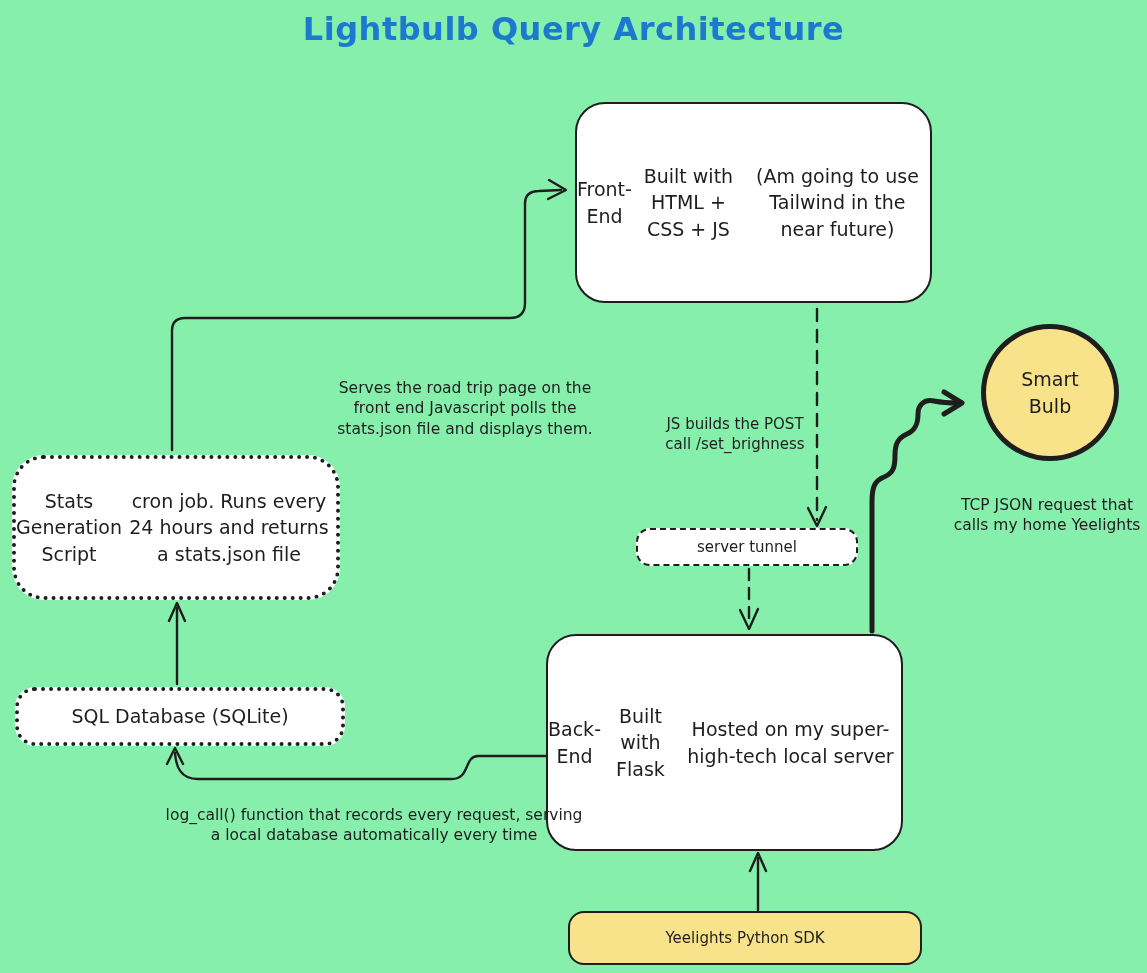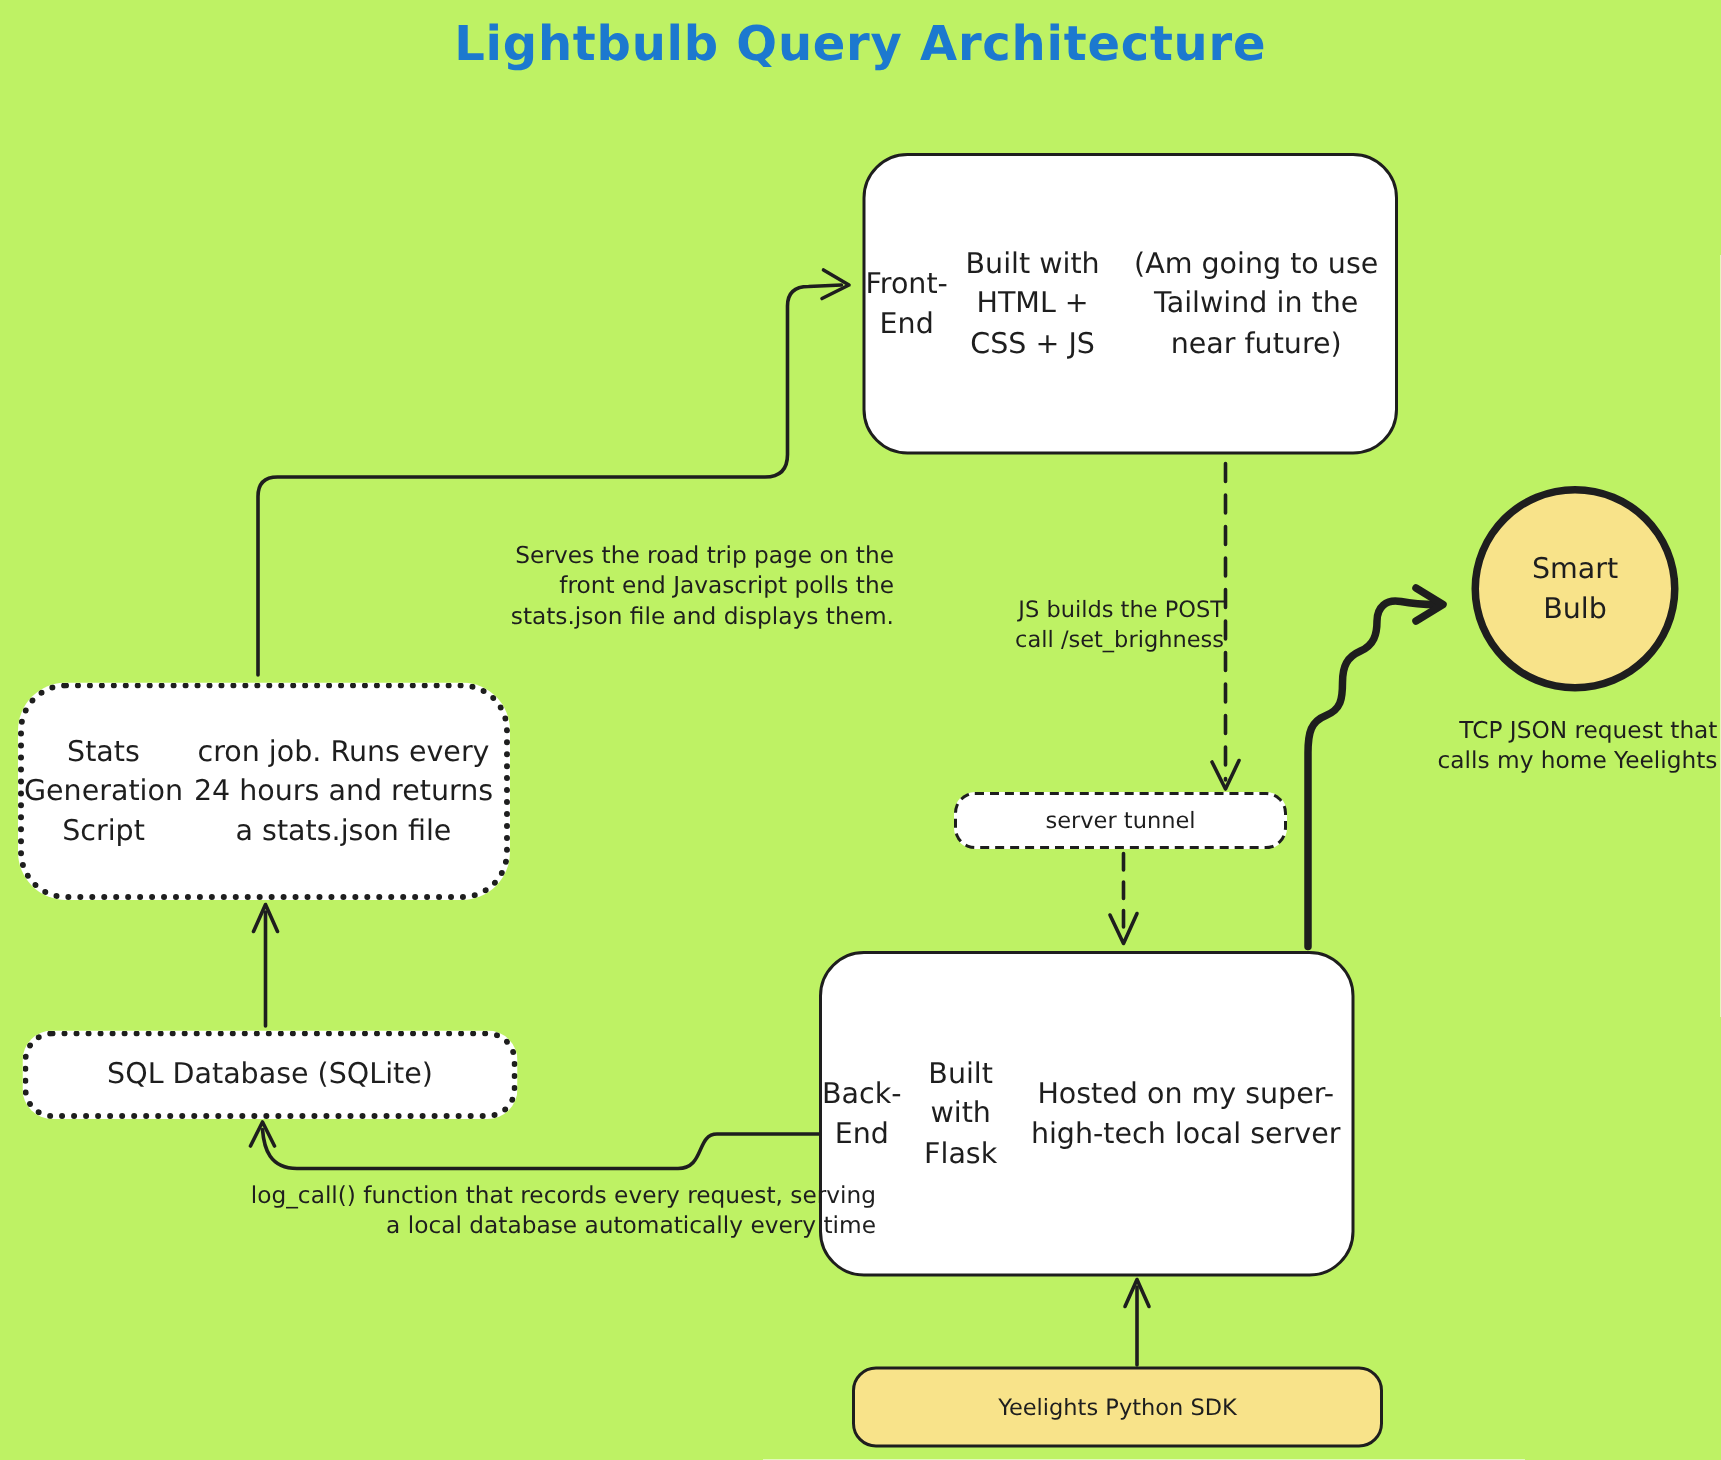--- a/index.html
+++ b/index.html
@@ -2,42 +2,42 @@
 <html style="--accent: #1c79cf; --yellow: #f8e38a; --stroke: #1e1e1e;"><head>
 <meta charset="utf-8">
 <style>
   :root{
     --accent:#1c79cf;
     --yellow:#f8e38a;
     --stroke:#1e1e1e;
   }
   html,body{margin:0;padding:0;background:#ffffff;}
   .canvas{
-    position:relative;width:1147px;height:973px;background:#bef264;overflow:hidden;
+    position:relative;width:1147px;height:973px;background:#86efac;overflow:hidden;
     font-family:"DejaVu Sans", sans-serif;color:var(--stroke);
   }
   .title{
     position:absolute;top:10px;left:20px;width:1107px;text-align:center;
     font-size:32px;font-weight:bold;color:var(--accent);letter-spacing:.5px;
   }
   svg.wires{position:absolute;left:0;top:0;width:1147px;height:973px;pointer-events:none;}
   .node{
     position:absolute;display:flex;flex-direction:row;align-items:center;justify-content:center;
     text-align:center;box-sizing:border-box;background:#fff;line-height:1.38;
   }
   .solid{border:2.5px solid var(--stroke);border-radius:30px;}
   .dotted{border:4px dotted var(--stroke);border-radius:32px;}
   .dashed{border:2.5px dashed var(--stroke);border-radius:14px;}
   .yellow{background:var(--yellow);}
   .circle{border:5px solid var(--stroke);border-radius:50%;}
   .t19{font-size:19px;}
   .t15{font-size:15px;}
   .gap{height:24px;}
   .note{
-    position:absolute;font-size:15.5px;line-height:1.32;text-align:right;
+    position:absolute;font-size:15.5px;line-height:1.32;text-align:center;margin-top:18px;
   }
   .wrap340{max-width:336px;}
   .wrap310{max-width:306px;}
   .wrap90{max-width:86px;}
 </style>
 </head>
 <body>
 
 <div class="canvas">
 

